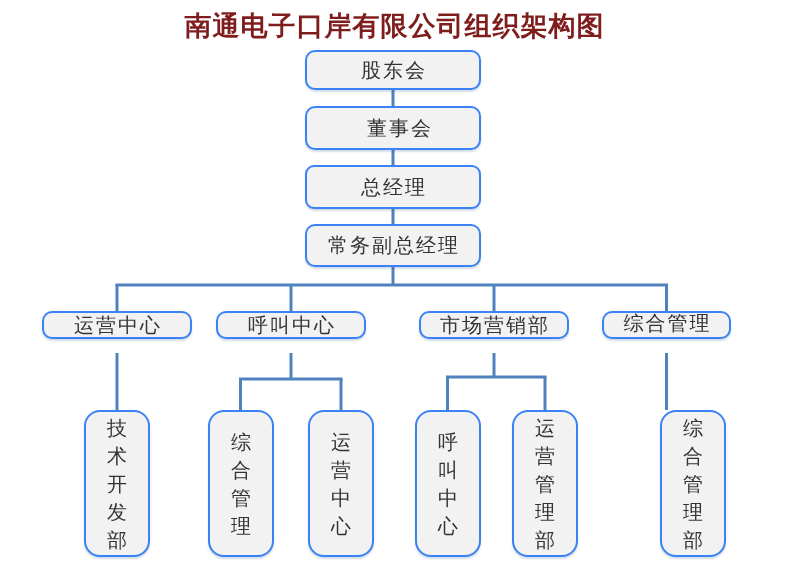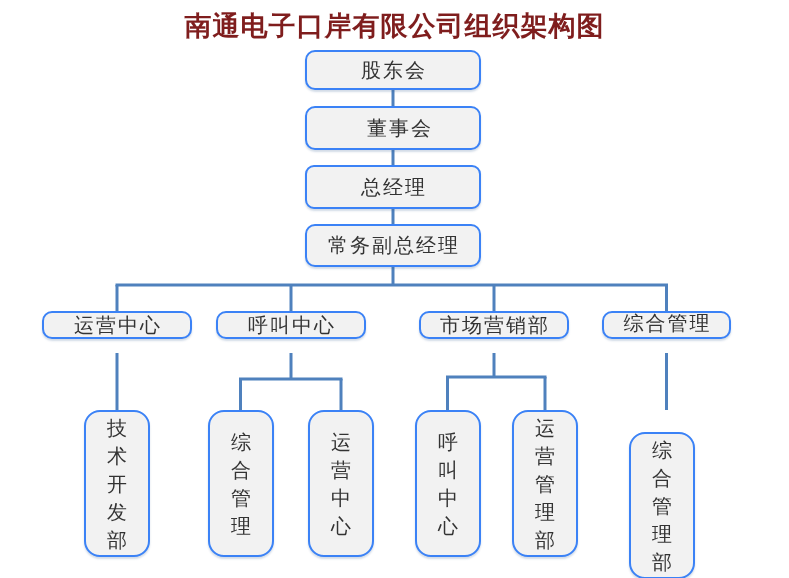--- a/index.html
+++ b/index.html
@@ -77,21 +77,21 @@
     white-space: normal;
     word-break: break-all;
     line-height: 28px;
     text-align: center;
   }
   .b-opsdept   { left: 84px; }
   .b-mktdept   { left: 208px; }
   .b-csdept    { left: 308px; }
   .b-devdept   { left: 415px; }
   .b-datadept  { left: 512px; }
-  .b-gmdept    { left: 629px; margin-top: 22px; }
+  .b-gmdept    { left: 660px; }
 </style>
 </head>
 <body>
 
 <div class="canvas">
 
   <div class="page-title">南通电子口岸有限公司组织架构图</div>
 
   <svg class="connectors" viewBox="0 0 789 578" xmlns="http://www.w3.org/2000/svg">
     <g stroke="#4f81bd" stroke-width="3" fill="none">

